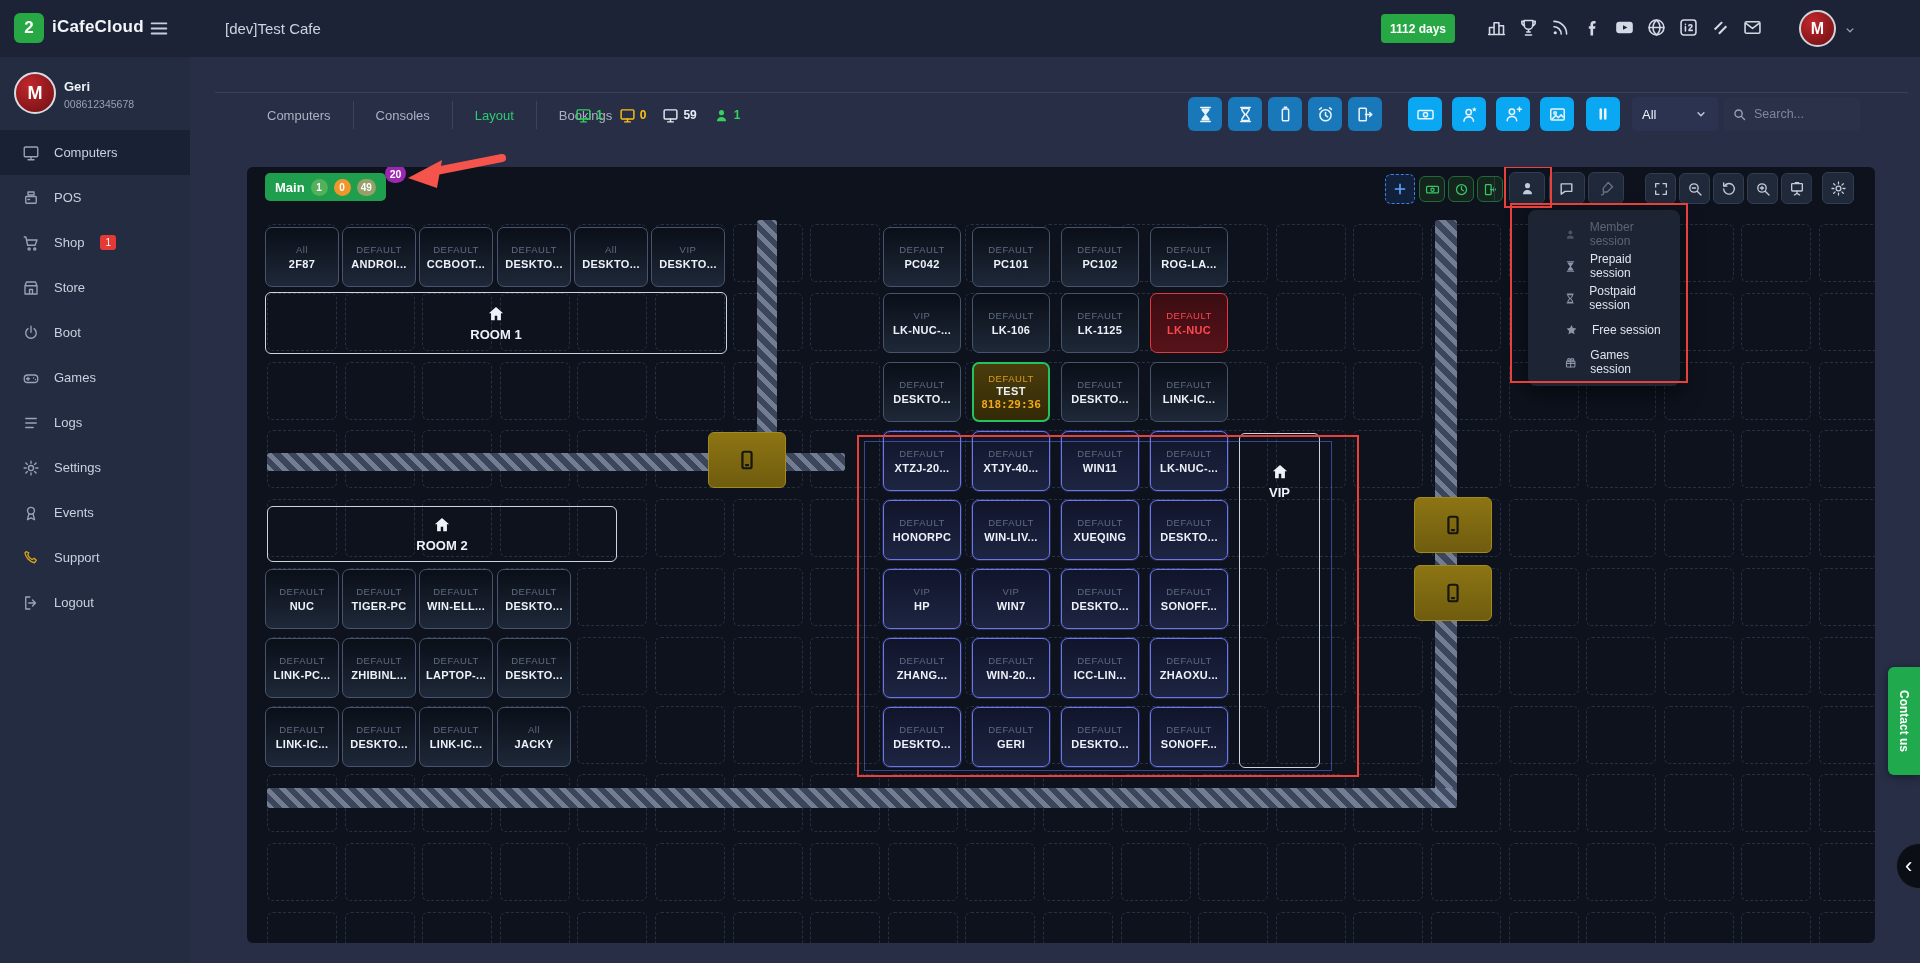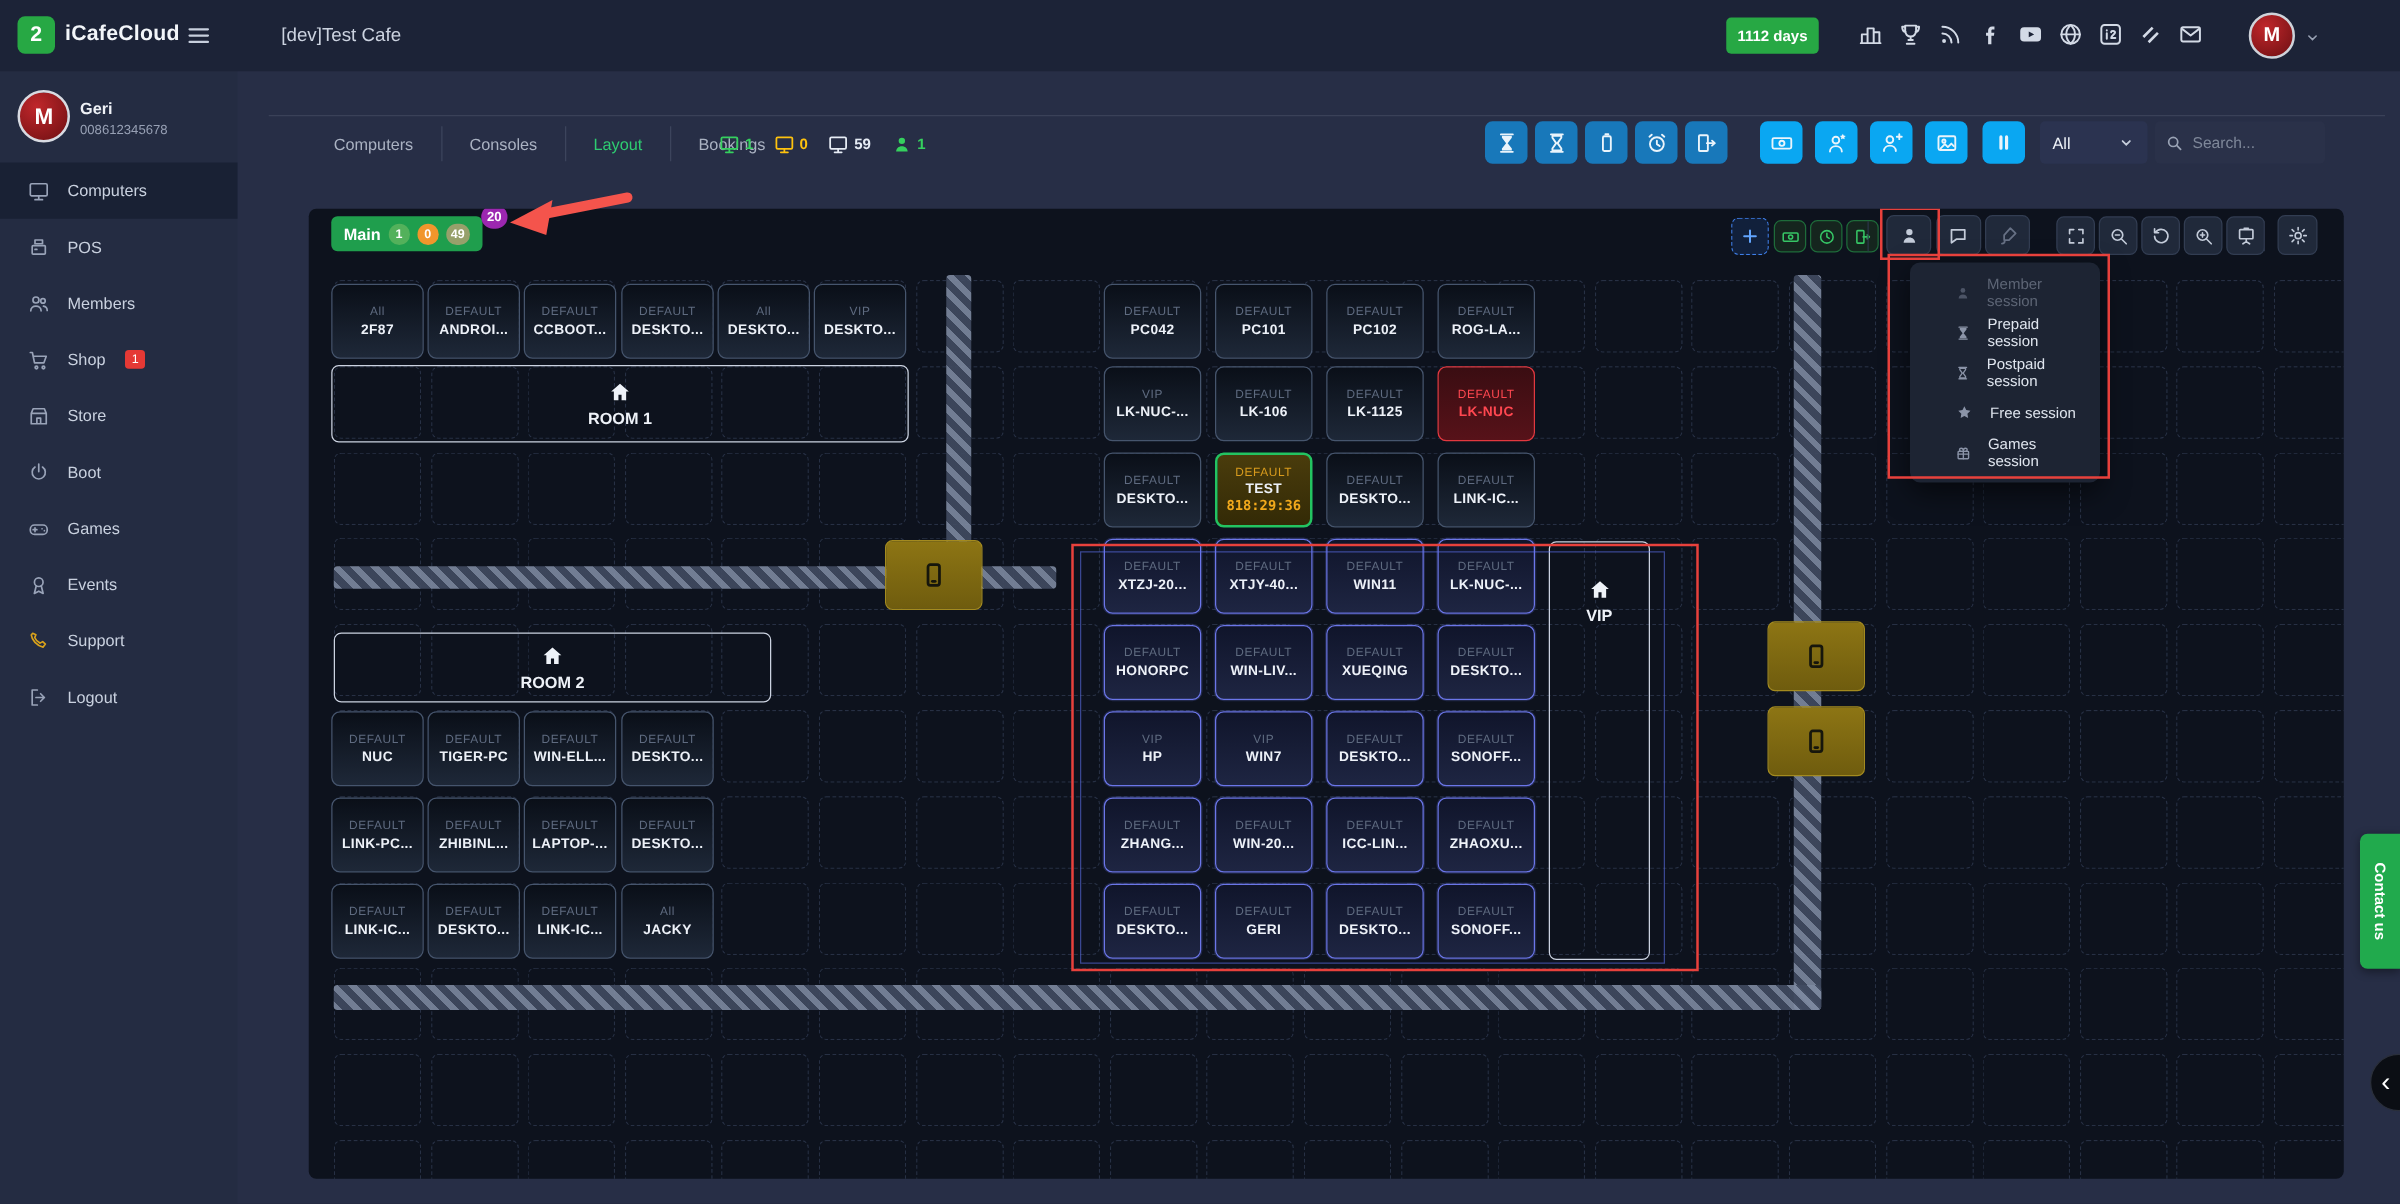--- a/index.html
+++ b/index.html
@@ -381,26 +381,20 @@
         <span>Computers</span>
       </div>
       <div class="side-item">
         <svg class="ic" width="18" height="18" viewBox="0 0 24 24" fill="none" stroke="currentColor" stroke-width="1.8" stroke-linecap="round" stroke-linejoin="round">
           <use href="#i-pos"></use>
         </svg>
         <span>POS</span>
       </div>
       <div class="side-item">
         <svg class="ic" width="18" height="18" viewBox="0 0 24 24" fill="none" stroke="currentColor" stroke-width="1.8" stroke-linecap="round" stroke-linejoin="round">
-          <use href="#i-users"></use>
-        </svg>
-        <span>Members</span>
-      </div>
-      <div class="side-item">
-        <svg class="ic" width="18" height="18" viewBox="0 0 24 24" fill="none" stroke="currentColor" stroke-width="1.8" stroke-linecap="round" stroke-linejoin="round">
           <use href="#i-cart"></use>
         </svg>
         <span>Shop</span>
         <span class="side-badge">1</span>
       </div>
       <div class="side-item">
         <svg class="ic" width="18" height="18" viewBox="0 0 24 24" fill="none" stroke="currentColor" stroke-width="1.8" stroke-linecap="round" stroke-linejoin="round">
           <use href="#i-store"></use>
         </svg>
         <span>Store</span>
@@ -409,20 +403,32 @@
         <svg class="ic" width="18" height="18" viewBox="0 0 24 24" fill="none" stroke="currentColor" stroke-width="1.8" stroke-linecap="round" stroke-linejoin="round">
           <use href="#i-power"></use>
         </svg>
         <span>Boot</span>
       </div>
       <div class="side-item">
         <svg class="ic" width="18" height="18" viewBox="0 0 24 24" fill="none" stroke="currentColor" stroke-width="1.8" stroke-linecap="round" stroke-linejoin="round">
           <use href="#i-gamepad"></use>
         </svg>
         <span>Games</span>
+      </div>
+      <div class="side-item">
+        <svg class="ic" width="18" height="18" viewBox="0 0 24 24" fill="none" stroke="currentColor" stroke-width="1.8" stroke-linecap="round" stroke-linejoin="round">
+          <use href="#i-logs"></use>
+        </svg>
+        <span>Logs</span>
+      </div>
+      <div class="side-item">
+        <svg class="ic" width="18" height="18" viewBox="0 0 24 24" fill="none" stroke="currentColor" stroke-width="1.8" stroke-linecap="round" stroke-linejoin="round">
+          <use href="#i-gear"></use>
+        </svg>
+        <span>Settings</span>
       </div>
       <div class="side-item">
         <svg class="ic" width="18" height="18" viewBox="0 0 24 24" fill="none" stroke="currentColor" stroke-width="1.8" stroke-linecap="round" stroke-linejoin="round">
           <use href="#i-medal"></use>
         </svg>
         <span>Events</span>
       </div>
       <div class="side-item">
         <svg class="ic" width="18" height="18" viewBox="0 0 24 24" fill="none" stroke="currentColor" stroke-width="1.8" stroke-linecap="round" stroke-linejoin="round" style="color: rgb(217, 162, 27);">
           <use href="#i-phone"></use>

